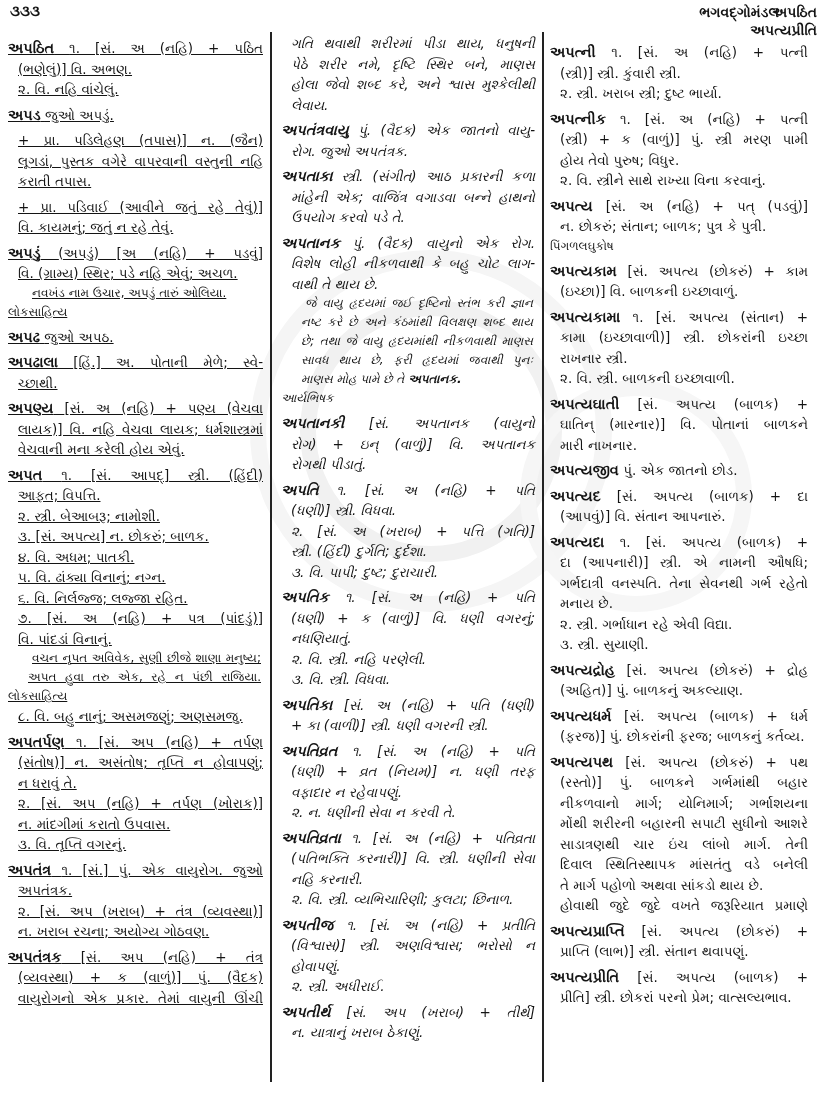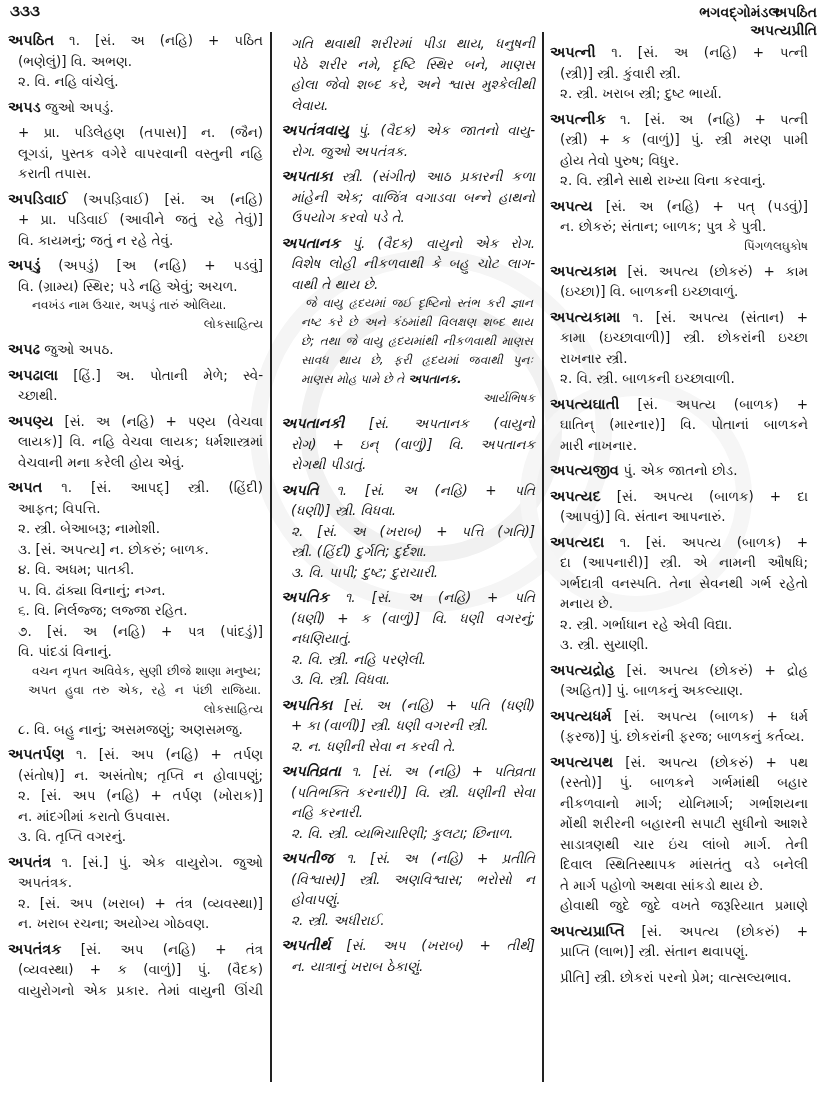--- a/index.html
+++ b/index.html
@@ -6,32 +6,32 @@
   body{width:825px;height:1093px;background:#fff;position:relative;overflow:hidden;color:#141414;
        font-family:"DejaVu Sans",sans-serif;}
   .wm{position:absolute;border-radius:50%;border:16px solid #f1f1f1;pointer-events:none;}
   .hdr{position:absolute;font-weight:bold;font-size:14px;line-height:18px;text-align:right;}
   #pg{left:10px;top:2px;font-size:15px;}
   #title{left:0;width:779px;top:3px;text-align:right;}
   #fw{right:8px;top:3px;}
   #lw{right:8px;top:21px;}
   .rule{position:absolute;width:2px;background:#222;top:32px;height:1050px;}
   .col{position:absolute;font-size:13.5px;line-height:20.5px;}
-  #col1{left:8px;top:30px;width:255px;}
+  #col1{left:8px;top:38px;width:255px;text-decoration:underline;}
   #col2{left:281px;top:33px;width:254px;font-style:italic;}
   #col3{left:550px;top:42px;width:258px;}
   .ln{display:block;}
   .j{text-align:justify;text-align-last:justify;}
   .ind{padding-left:10px;}
   .entry{margin-top:5px;}
   .entry:first-child,.cont:first-child{margin-top:0;}
   .hw{font-weight:bold;font-size:14.5px;text-align:center;}
   .quote{font-size:12px;line-height:19px;padding-left:20px;padding-right:2px;}
   .quote .ln:first-child{padding-left:4px;}
-  .src{text-align:right;font-size:12px;line-height:19px;}
+  .src{text-align:left;font-size:12px;line-height:19px;}
   .term{font-weight:bold;margin-top:16px;}
 </style>
 </head>
 <body>
 
 <div class="wm" style="left:300px;top:300px;width:230px;height:230px;"></div>
 <div class="wm" style="left:250px;top:250px;width:330px;height:330px;border-color:#f5f5f5;"></div>
 <div class="wm" style="left:520px;top:380px;width:200px;height:200px;border-color:#f6f6f6;"></div>
 
 <div class="hdr" id="pg">૩૩૩</div>
@@ -52,21 +52,20 @@
   </div>
   <div class="entry">
     <div class="ln"><b class="hw">અપડ</b> <span>જુઓ અપડું.</span></div>
   </div>
   <div class="entry">
     <div class="ln ind j">+ પ્રા. પડિલેહણ (તપાસ)] ન. (જૈન)</div>
     <div class="ln ind j">લૂગડાં, પુસ્તક વગેરે વાપરવાની વસ્તુની નહિ</div>
     <div class="ln ind">કરાતી તપાસ.</div>
   </div>
   <div class="entry">
-    <div class="ln j"><b class="hw">અપડિવાઈ</b> <span>(અપડ઼િવાઈ) [સં. અ (નહિ)</span></div>
     <div class="ln ind j">+ પ્રા. પડિવાઈ (આવીને જતું રહે તેવું)]</div>
     <div class="ln ind">વિ. કાયમનું; જતું ન રહે તેવું.</div>
   </div>
   <div class="entry">
     <div class="ln j"><b class="hw">અપડું</b> <span>(અપડું) [અ (નહિ) + પડવું]</span></div>
     <div class="ln ind">વિ. (ગ્રામ્ય) સ્થિર; પડે નહિ એવું; અચળ.</div>
   </div>
   <div class="quote">
     <div class="ln">નવખંડ નામ ઉચાર, અપડું તારું ઓલિયા.</div>
   </div>
@@ -112,20 +111,21 @@
     <div class="ln j">વચન નૃપત અવિવેક, સુણી છીજે શાણા મનુષ્ય;</div>
     <div class="ln j">અપત હુવા તરુ એક, રહે ન પંછી રાજિયા.</div>
   </div>
   <div class="src">લોકસાહિત્ય</div>
   <div class="sense">
       <div class="ln ind">૮. વિ. બહુ નાનું; અસમજણું; અણસમજુ.</div>
     </div>
   <div class="entry">
     <div class="ln j"><b class="hw">અપતર્પણ</b> <span>૧. [સં. અપ (નહિ) + તર્પણ</span></div>
     <div class="ln ind j">(સંતોષ)] ન. અસંતોષ; તૃપ્તિ ન હોવાપણું;</div>
+    <div class="ln ind">ન ધરાવું તે.</div>
   </div>
   <div class="sense">
     <div class="ln ind j">૨. [સં. અપ (નહિ) + તર્પણ (ખોરાક)]</div>
     <div class="ln ind">ન. માંદગીમાં કરાતો ઉપવાસ.</div>
   </div>
   <div class="sense">
       <div class="ln ind">૩. વિ. તૃપ્તિ વગરનું.</div>
     </div>
   <div class="entry">
     <div class="ln j"><b class="hw">અપતંત્ર</b> <span>૧. [સં.] પું. એક વાયુરોગ. જુઓ</span></div>
@@ -194,20 +194,25 @@
   </div>
   <div class="sense">
       <div class="ln ind">૨. વિ. સ્ત્રી. નહિ પરણેલી.</div>
     </div>
   <div class="sense">
       <div class="ln ind">૩. વિ. સ્ત્રી. વિધવા.</div>
     </div>
   <div class="entry">
     <div class="ln j"><b class="hw">અપતિકા</b> <span>[સં. અ (નહિ) + પતિ (ધણી)</span></div>
     <div class="ln ind">+ કા (વાળી)] સ્ત્રી. ધણી વગરની સ્ત્રી.</div>
+  </div>
+  <div class="entry">
+    <div class="ln j"><b class="hw">અપતિવ્રત</b> <span>૧. [સં. અ (નહિ) + પતિ</span></div>
+    <div class="ln ind j">(ધણી) + વ્રત (નિયમ)] ન. ધણી તરફ</div>
+    <div class="ln ind">વફાદાર ન રહેવાપણું.</div>
   </div>
   <div class="sense">
       <div class="ln ind">૨. ન. ધણીની સેવા ન કરવી તે.</div>
     </div>
   <div class="entry">
     <div class="ln j"><b class="hw">અપતિવ્રતા</b> <span>૧. [સં. અ (નહિ) + પતિવ્રતા</span></div>
     <div class="ln ind j">(પતિભક્તિ કરનારી)] વિ. સ્ત્રી. ધણીની સેવા</div>
     <div class="ln ind">નહિ કરનારી.</div>
   </div>
   <div class="sense">
@@ -300,15 +305,16 @@
     <div class="ln ind j">સાડાત્રણથી ચાર ઇંચ લાંબો માર્ગ. તેની</div>
     <div class="ln ind j">દિવાલ સ્થિતિસ્થાપક માંસતંતુ વડે બનેલી</div>
     <div class="ln ind">તે માર્ગ પહોળો અથવા સાંકડો થાય છે.</div>
     <div class="ln ind j">હોવાથી જુદે જુદે વખતે જરૂરિયાત પ્રમાણે</div>
   </div>
   <div class="entry">
     <div class="ln j"><b class="hw">અપત્યપ્રાપ્તિ</b> <span>[સં. અપત્ય (છોકરું) +</span></div>
     <div class="ln ind">પ્રાપ્તિ (લાભ)] સ્ત્રી. સંતાન થવાપણું.</div>
   </div>
   <div class="entry">
+    <div class="ln j"><b class="hw">અપત્યપ્રીતિ</b> <span>[સં. અપત્ય (બાળક) +</span></div>
     <div class="ln ind">પ્રીતિ] સ્ત્રી. છોકરાં પરનો પ્રેમ; વાત્સલ્યભાવ.</div>
   </div>
 </div>
 
 </body></html>

